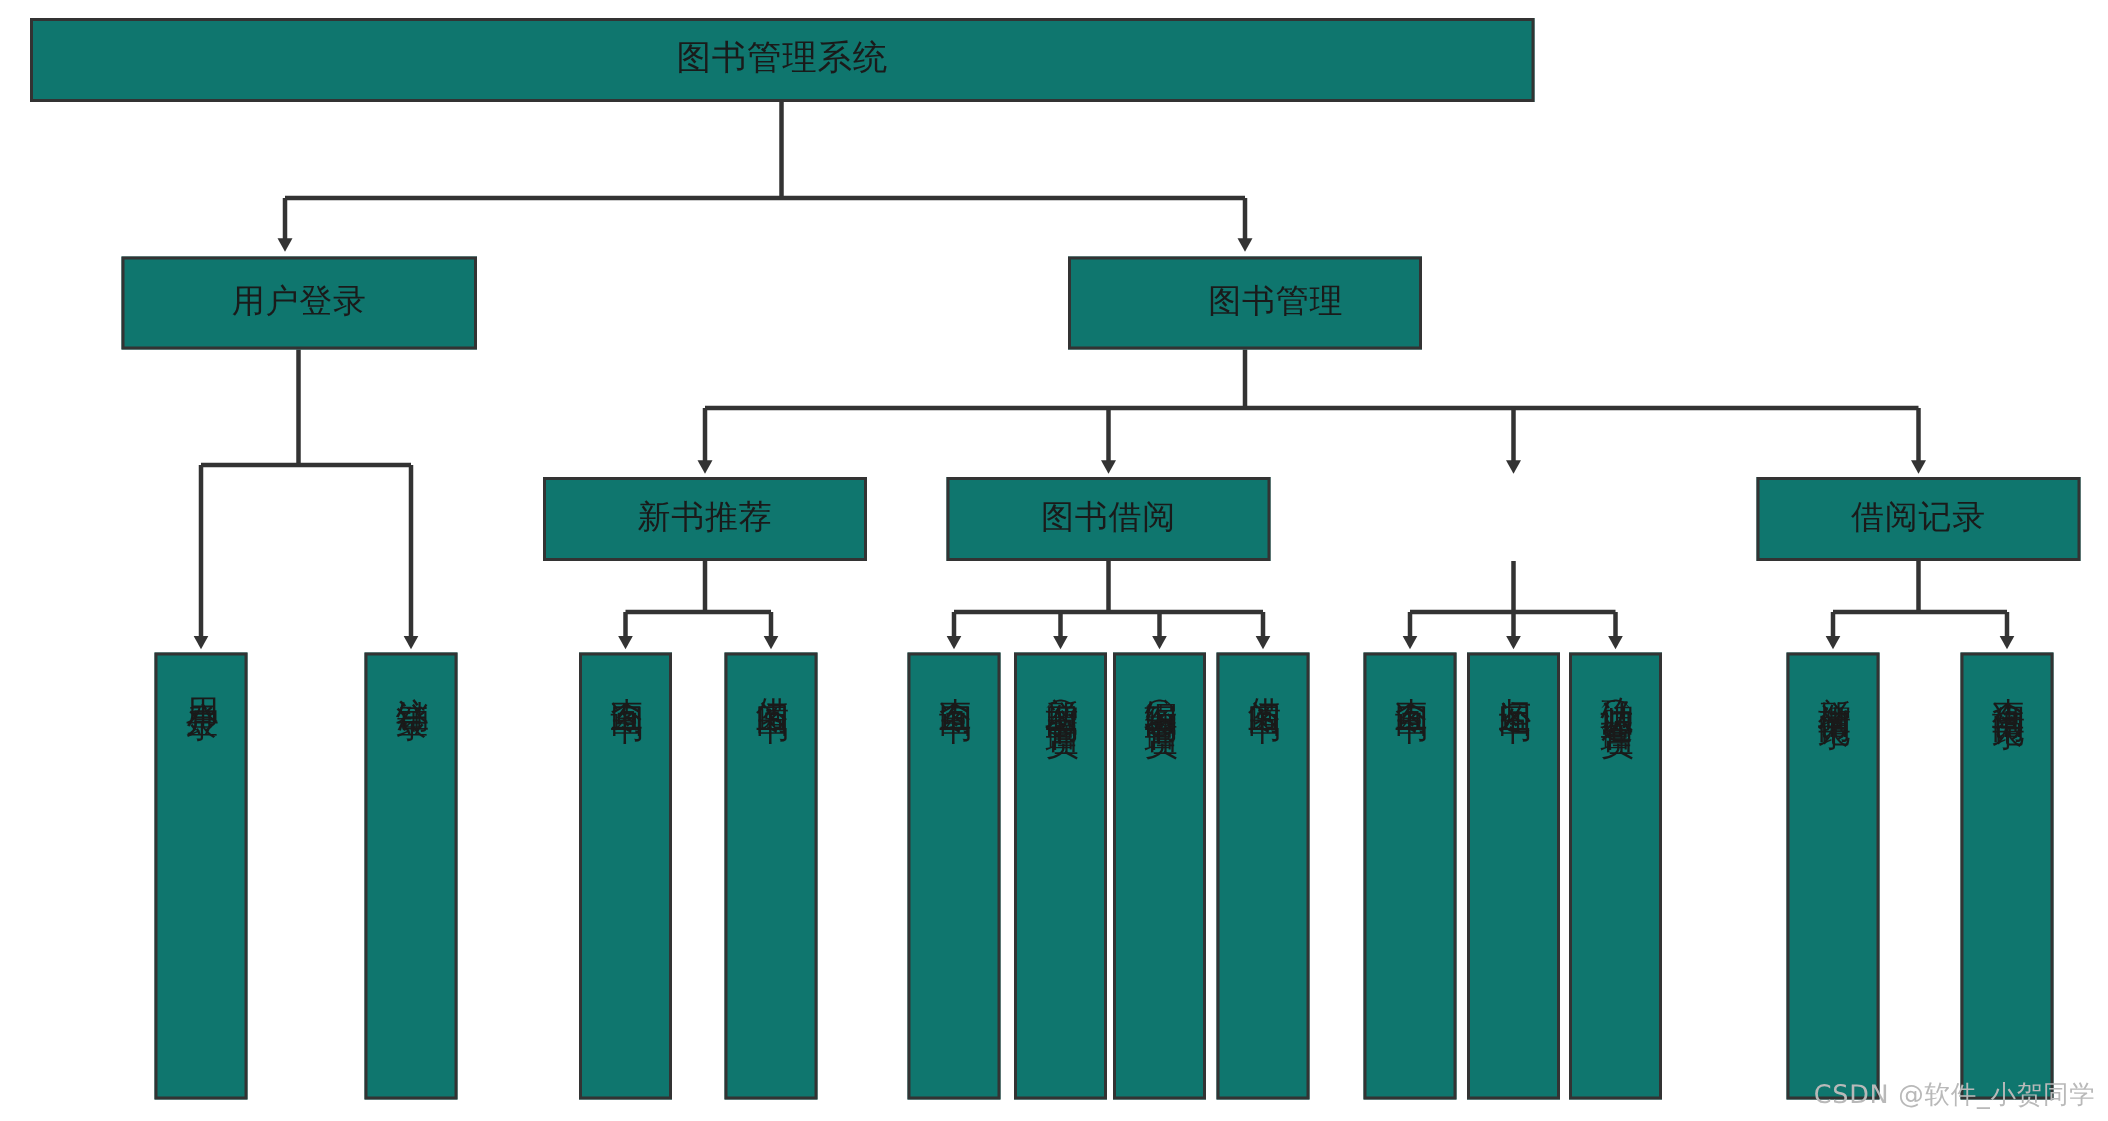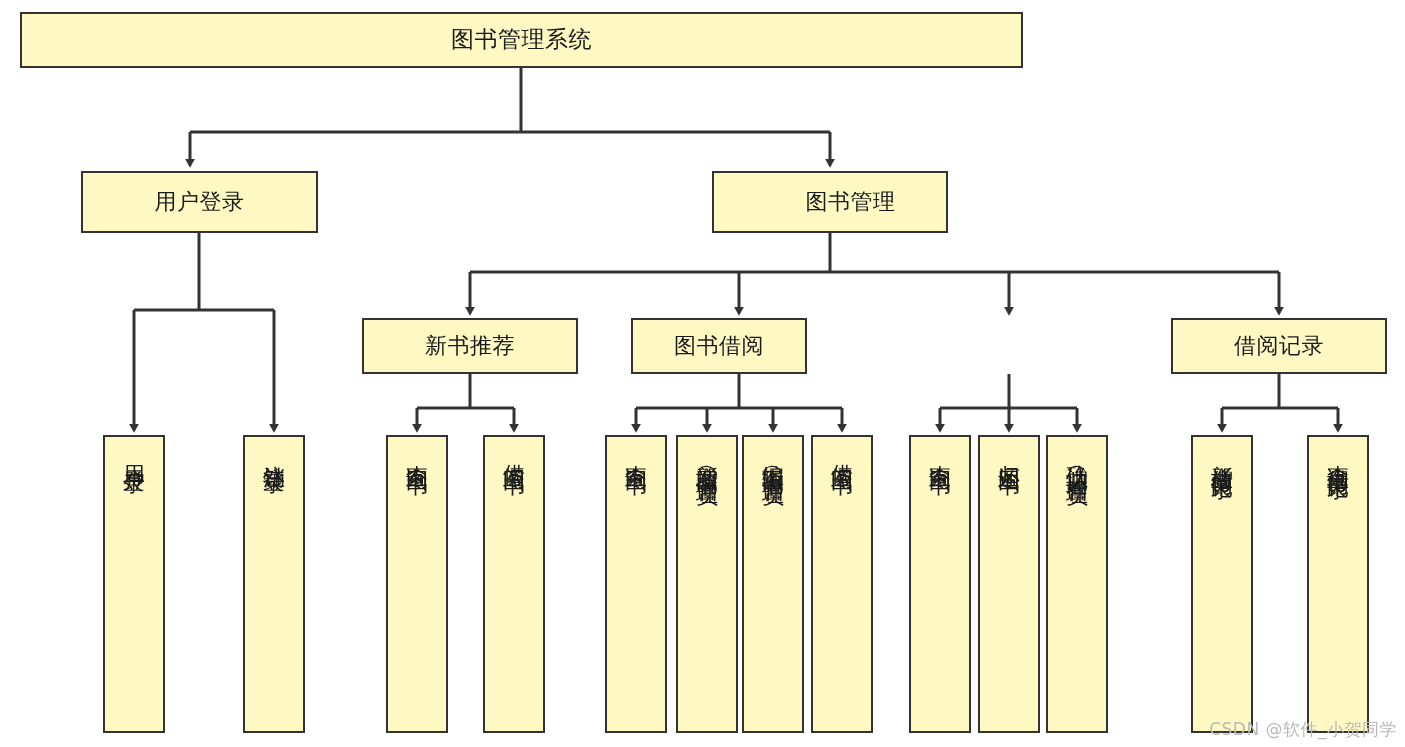--- a/index.html
+++ b/index.html
@@ -21,21 +21,21 @@
     position: absolute;
     left: 0;
     top: 0;
     width: 1405px;
     height: 747px;
   }
   .node {
     position: absolute;
     box-sizing: border-box;
     border: 2px solid #333333;
-    background: #fef9c3;
+    background: #0f766e;
     display: flex;
     align-items: center;
     justify-content: center;
     overflow: hidden;
   }
   .node-label {
     color: #1a1a1a;
     line-height: 1.18;
     text-align: center;
     white-space: nowrap;
@@ -131,21 +131,21 @@
   <div class="node horizontal" style="left:81px; top:171px; width:237px; height:62px;">
     <span class="node-label">用户登录</span>
   </div>
   <div class="node horizontal" style="left:712px; top:171px; width:236px; height:62px;padding-left:41px;">
     <span class="node-label">图书管理</span>
   </div>
 
   <div class="node horizontal" style="left:362px; top:318px; width:216px; height:56px;justify-content:center;">
     <span class="node-label">新书推荐</span>
   </div>
-  <div class="node horizontal" style="left:631px; top:318px; width:176px; height:56px;">
+  <div class="node horizontal" style="left:631px; top:318px; width:216px; height:56px;">
     <span class="node-label">图书借阅</span>
   </div>
   <div class="node horizontal" style="left:1171px; top:318px; width:216px; height:56px;">
     <span class="node-label">借阅记录</span>
   </div>
 
   <div class="node vertical" style="left:103px; top:435px; width:62px; height:298px;">
     <span class="node-label">用户登录</span>
   </div>
   <div class="node vertical" style="left:243px; top:435px; width:62px; height:298px;">

